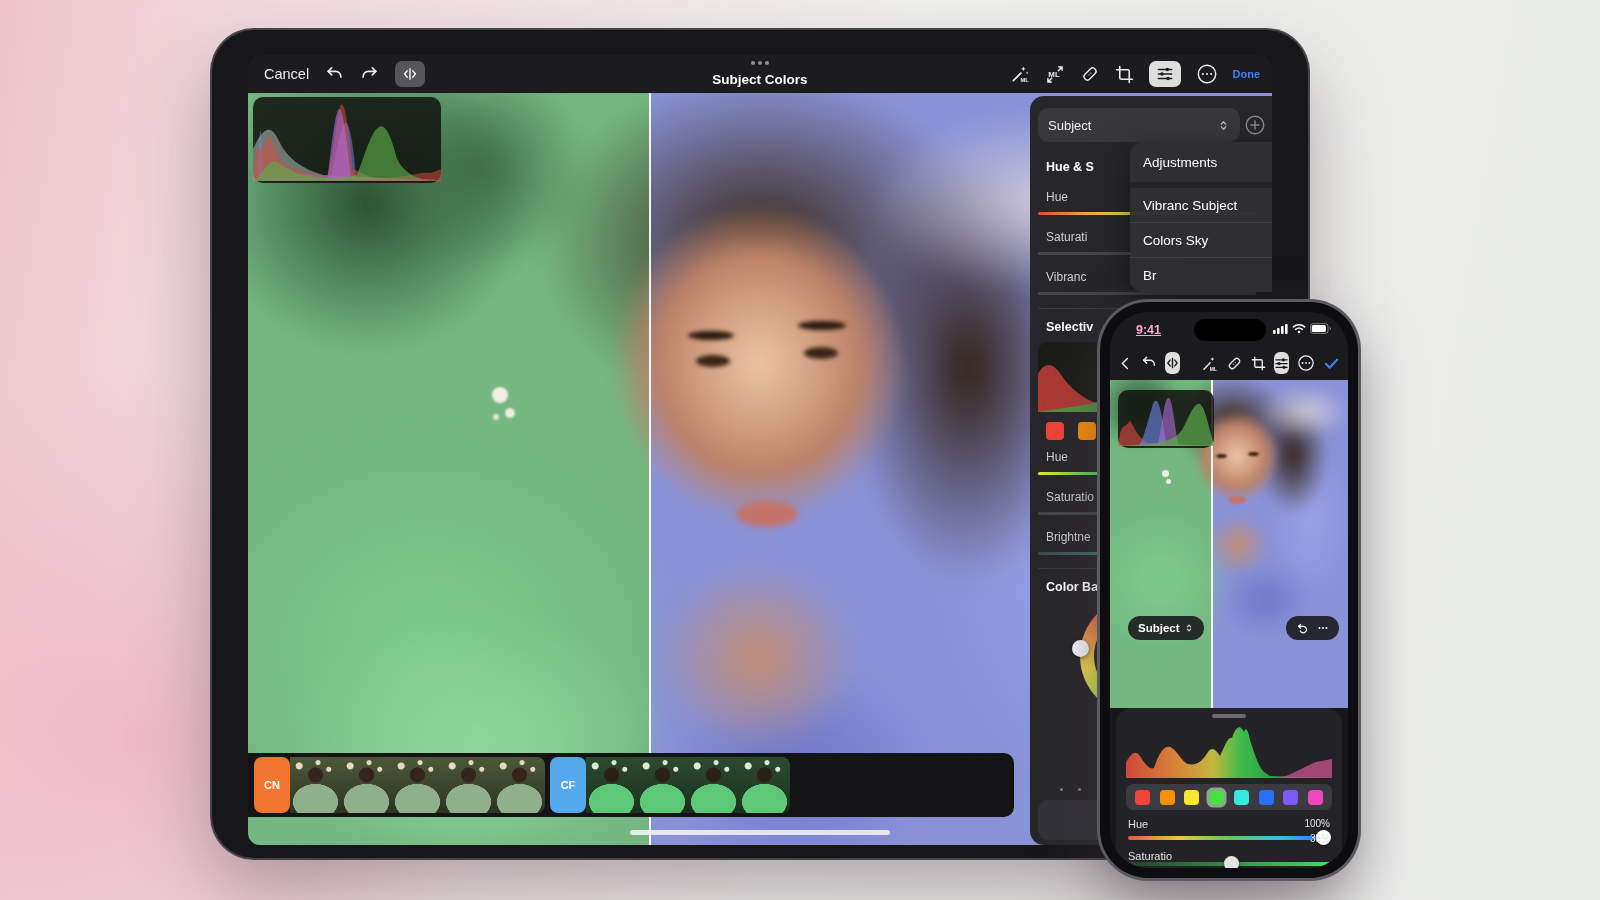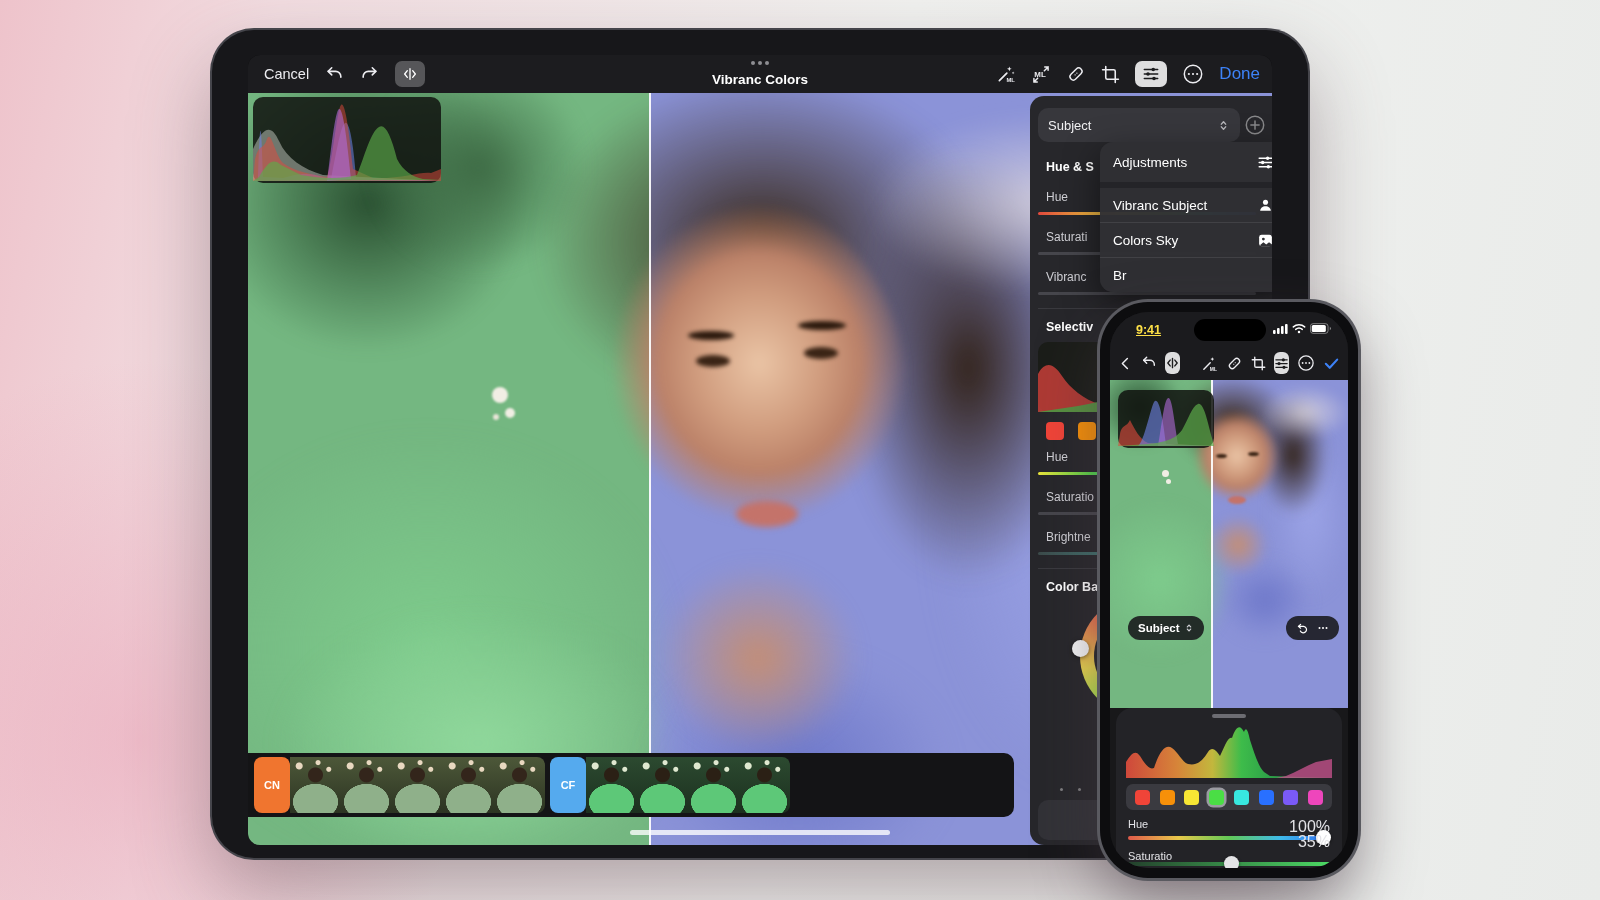--- a/index.html
+++ b/index.html
@@ -16,21 +16,21 @@
   #ipad-screen{position:absolute;left:36px;top:25px;width:1024px;height:790px;background:#0b0b0c;
     border-radius:12px;overflow:hidden;}
 
   .tb{position:absolute;left:0;top:0;width:1024px;height:38px;background:#1c1c1f;z-index:30;}
   .tb-left{position:absolute;left:16px;top:0;height:38px;display:flex;align-items:center;gap:16px;}
   .tb-right{position:absolute;right:12px;top:0;height:38px;display:flex;align-items:center;gap:15px;}
   .tb-title{position:absolute;left:0;right:0;top:17px;text-align:center;color:#fff;font-size:13.5px;font-weight:700;}
   .tb-dots{position:absolute;left:50%;top:6px;width:4px;height:4px;margin-left:-2px;border-radius:50%;background:#8e8e93;
     box-shadow:-7px 0 0 #8e8e93,7px 0 0 #8e8e93;}
   .tb-text{color:#ececf0;font-size:14.5px;}
-  .tb-done{font-weight:400;font-size:17px;}
+  .tb-done{font-weight:700;font-size:11px;}
   .icon{display:inline-flex;align-items:center;justify-content:center;color:#ececf0;}
   .iconbtn{display:inline-flex;align-items:center;justify-content:center;border-radius:7px;}
   .iconbtn.sel-gray{background:rgba(255,255,255,.26);width:30px;height:26px;}
   .iconbtn.sel-light{background:#dededf;width:32px;height:26px;color:#1c1c1e;}
 
   .photo{position:absolute;left:0;top:38px;width:1024px;height:752px;overflow:hidden;
     background:linear-gradient(90deg,#74b781 0,#74b781 39.2%,#8b93d8 39.2%,#8b93d8 100%);}
   .divider{position:absolute;top:0;bottom:0;width:2px;background:rgba(255,255,255,.92);z-index:5;}
 
   
@@ -56,21 +56,21 @@
     background:conic-gradient(#e84fa0,#8a4fe8,#4f7fe8,#4fe8c8,#8ae84f,#e8d44f,#e8764f,#e84fa0);}
   .wheel::after{content:"";position:absolute;inset:14px;border-radius:50%;background:#27272b;}
   .wknob{position:absolute;left:42px;top:544px;width:17px;height:17px;border-radius:50%;background:#f4f4f6;
     box-shadow:0 1px 4px rgba(0,0,0,.5);z-index:2;}
   .pdot{position:absolute;width:3px;height:3px;border-radius:50%;background:rgba(255,255,255,.4);}
   .pbottom{position:absolute;left:8px;top:704px;width:226px;height:40px;background:#323237;border-radius:10px;
     display:flex;align-items:center;}
   .pbottom span{margin-left:68px;color:#fff;font-size:13px;}
 
   
-  .popup{position:absolute;left:852px;top:87px;width:187px;background:rgba(48,48,52,.97);border-radius:13px;
+  .popup{position:absolute;left:882px;top:87px;width:187px;background:rgba(48,48,52,.97);border-radius:13px;
     box-shadow:0 12px 34px rgba(0,0,0,.5);z-index:28;overflow:hidden;}
   .pm-row{display:flex;align-items:center;justify-content:space-between;height:34px;padding:0 13px;color:#fff;font-size:13.5px;}
   .pm-row.first{height:40px;}
   .pm-gap{height:6px;background:#242428;}
   .pm-row + .pm-row{border-top:1px solid rgba(255,255,255,.09);}
   .pm-row span{white-space:nowrap;}
 
   
   .strip{position:absolute;left:0;top:698px;width:766px;height:64px;background:#141416;z-index:22;
     display:flex;align-items:center;padding:0 0 0 6px;box-sizing:border-box;gap:5px;border-radius:0 10px 10px 0;}
@@ -92,39 +92,39 @@
 
   .homebar{position:absolute;left:382px;top:775px;width:260px;height:5px;border-radius:3px;
     background:rgba(255,255,255,.78);z-index:26;}
 
   
   #iphone{position:absolute;left:1100px;top:302px;width:258px;height:576px;background:#0d0d0f;
     border-radius:48px;box-shadow:0 0 0 3px #5a5a60,0 28px 60px rgba(70,55,65,.5);z-index:50;}
   #iphone-screen{position:absolute;left:10px;top:10px;width:238px;height:556px;background:#18181a;
     border-radius:38px;overflow:hidden;}
   .ph-top{position:absolute;left:0;top:0;width:238px;height:68px;background:#1b1b1e;z-index:30;}
-  .ph-time{position:absolute;left:26px;top:11px;color:#fde047;font-size:12.5px;font-weight:700;text-decoration:underline;}
+  .ph-time{position:absolute;left:26px;top:11px;color:#f9a8d4;font-size:12.5px;font-weight:700;text-decoration:underline;}
   .island{position:absolute;left:84px;top:7px;width:72px;height:22px;background:#000;border-radius:12px;}
   .ph-status{position:absolute;right:16px;top:11px;display:flex;align-items:center;gap:4px;}
   .ph-toolbar{position:absolute;left:0;top:34px;width:238px;height:34px;display:flex;align-items:center;
     padding:0 8px;box-sizing:border-box;gap:8px;}
   .ph-toolbar .iconbtn.sel-light{width:26px;height:22px;border-radius:6px;}
   .ph-photo{position:absolute;left:0;top:68px;width:238px;height:328px;overflow:hidden;
     background:linear-gradient(90deg,#74b781 0,#74b781 42.8%,#8b93d8 42.8%,#8b93d8 100%);}
   .chip{position:absolute;height:24px;border-radius:13px;background:rgba(24,24,27,.88);display:flex;
     align-items:center;gap:4px;padding:0 10px;z-index:24;color:#fff;font-size:11.5px;font-weight:700;}
   .ph-panel{position:absolute;left:6px;top:396px;width:226px;height:160px;background:#232327;
     border-radius:16px 16px 0 0;z-index:26;}
   .handle{position:absolute;left:50%;top:6px;width:34px;height:4px;margin-left:-17px;border-radius:2px;background:#6c6c72;}
   .swrow{position:absolute;left:10px;top:76px;width:206px;height:26px;background:#3a3a40;border-radius:7px;
     display:flex;align-items:center;justify-content:space-around;padding:0 4px;box-sizing:border-box;}
   .psw{width:15px;height:15px;border-radius:4px;}
   .psw.sel{box-shadow:0 0 0 2.5px #9b9ba2;border-radius:4px;}
   .ph-lab{position:absolute;font-size:11px;color:#e3e3e7;}
-  .ph-val{position:absolute;font-size:16px;color:#e3e3e7;right:12px;text-align:center;}
+  .ph-val{position:absolute;font-size:10px;color:#e3e3e7;right:12px;text-align:center;}
   .ph-slider{position:absolute;left:12px;width:202px;height:4px;border-radius:2px;}
   .ph-hue{background:linear-gradient(90deg,#e05a4a,#e8c84a,#62c956,#3fbbe8,#2e6cf6);}
   .ph-sat{background:linear-gradient(90deg,#23402c,#4cd964);}
   .knob{position:absolute;width:15px;height:15px;border-radius:50%;background:#fff;box-shadow:0 1px 3px rgba(0,0,0,.5);}
   .knob.gray{background:#e4e4e6;}
 </style>
 </head>
 <body>
 
 <div class="bgrose"></div>
@@ -275,21 +275,21 @@
             <div class="thumb cf"></div>
             <div class="thumb cf"></div>
           </div>
     </div>
   </div>
 
   <div class="homebar"></div>
 
   <div class="tb">
     <div class="tb-dots"></div>
-    <div class="tb-title">Vibranc Colors</div>
+    <div class="tb-title">Subject Colors</div>
     <div class="tb-left">
       <span class="tb-text">Cancel</span>
       <span class="icon">
         <svg width="19" height="19" viewBox="0 0 24 24" fill="none" stroke="#ececf0" stroke-width="2" stroke-linecap="round" stroke-linejoin="round">
               <path d="M8.5 3.5L4 8l4.5 4.5"></path>
               <path d="M4 8h9.5a6.5 6.5 0 0 1 6.5 6.5v1"></path>
             </svg>
       </span>
       <span class="icon">
         <svg width="19" height="19" viewBox="0 0 24 24" fill="none" stroke="#ececf0" stroke-width="2" stroke-linecap="round" stroke-linejoin="round">

